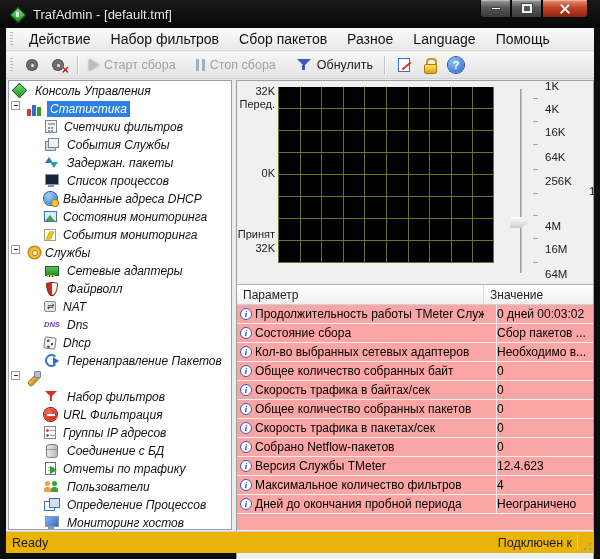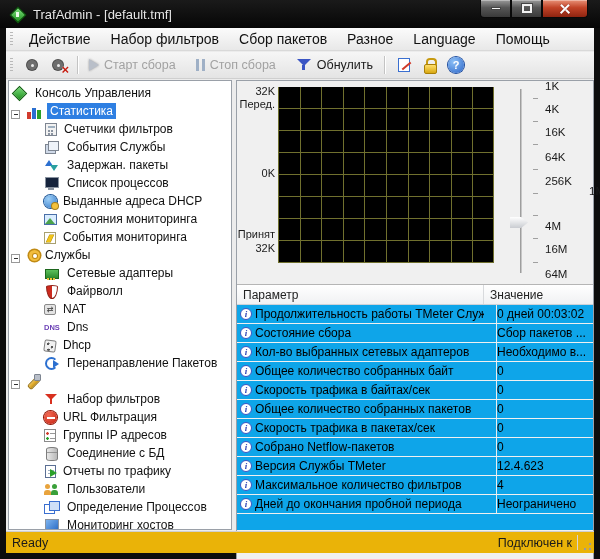--- a/index.html
+++ b/index.html
@@ -68,21 +68,21 @@
     border:2px solid #c79a10; border-bottom:none; border-radius:4px 4px 0 0; }
   .tbi-lock::after { content:""; position:absolute; left:2px; top:7px; width:11px; height:8px;
     background:linear-gradient(#ffdf6b,#d8a812); border:1px solid #a87f08; border-radius:2px; }
   .tbi-help { border-radius:50%; background:radial-gradient(circle at 35% 30%,#8cc0f7,#2d66c8);
     box-shadow:0 0 0 1px #1d4c9e; color:#fff; font-weight:bold; font-size:11px;
     display:flex; align-items:center; justify-content:center; }
 
   
   .tree { position:absolute; left:2px; top:52px; width:224px; height:450px; background:#fff;
     border:1px solid #9aa0a8; padding-top:2px; overflow:hidden; }
-  .titem { height:18px; display:flex; align-items:flex-end; font-size:12px; color:#111; white-space:nowrap; }
+  .titem { height:18px; display:flex; align-items:flex-start; font-size:12px; color:#111; white-space:nowrap;font-style:italic; }
   .lvl0 { padding-left:3px; } .lvl1 { padding-left:2px; } .lvl2 { padding-left:35px; }
   .expander { width:9px; height:9px; border:1px solid #999; background:#fff; position:relative;
     margin-right:7px; flex:none; }
   .expander::after { content:""; position:absolute; left:1.5px; top:3px; width:4px; height:1px; background:#333; }
   .tlabel { padding:1px 3px; }
   .tlabel.sel { background:#2e7fe2; color:#fff; }
 
   .ti { width:15px; height:15px; margin-right:5px; position:relative; display:inline-block; flex:none; }
   .ti-console::before { content:""; position:absolute; left:2px; top:2px; width:9px; height:9px;
     background:linear-gradient(135deg,#79dc79,#1d8f1d); border:1px solid #0c5c0c; transform:rotate(45deg); }
@@ -186,21 +186,21 @@
   .axis-label { position:absolute; font-size:11px; color:#1a1a1a; width:38px; text-align:right; }
   .slider-track { position:absolute; left:283px; top:8px; width:2px; height:184px;
     background:linear-gradient(90deg,#8a8a8a,#d9d9d9); }
   .slider-handle { position:absolute; left:273px; top:136px; width:18px; height:11px;
     background:linear-gradient(#ffffff,#c9ccd1); clip-path:polygon(0 0,62% 0,100% 50%,62% 100%,0 100%);
     filter:drop-shadow(0 0 1px #777); }
   .tickmark { position:absolute; left:296px; width:5px; height:1px; background:#a0a0a0; }
   .scale-label { position:absolute; left:308px; font-size:11.5px; color:#1a1a1a; }
 
   
-  .tablepane { position:absolute; left:0; top:203px; width:356px; height:246px; background:#0ea5e9;
+  .tablepane { position:absolute; left:0; top:203px; width:356px; height:246px; background:#fca5a5;
     border-top:1px solid #b5b5b5; font-size:12px; }
   .thead { display:flex; height:20px; background:linear-gradient(#ffffff,#f0f1f3);
     border-bottom:1px solid #cdd2d8; }
   .th { padding:3px 6px; color:#222; }
   .th.param { width:247px; border-right:1px solid #d8dadd; }
   .trow { display:flex; height:19px; align-items:center; border-bottom:1px solid #f0f0f0; }
   .td.param { width:247px; display:flex; align-items:center; gap:3px; padding-left:3px;
     white-space:nowrap; overflow:hidden; }
   .td.value { flex:1; padding-left:0; border-left:1px solid #ededed; height:100%;
     display:flex; align-items:center; white-space:nowrap; overflow:hidden;margin-left:12px; }

